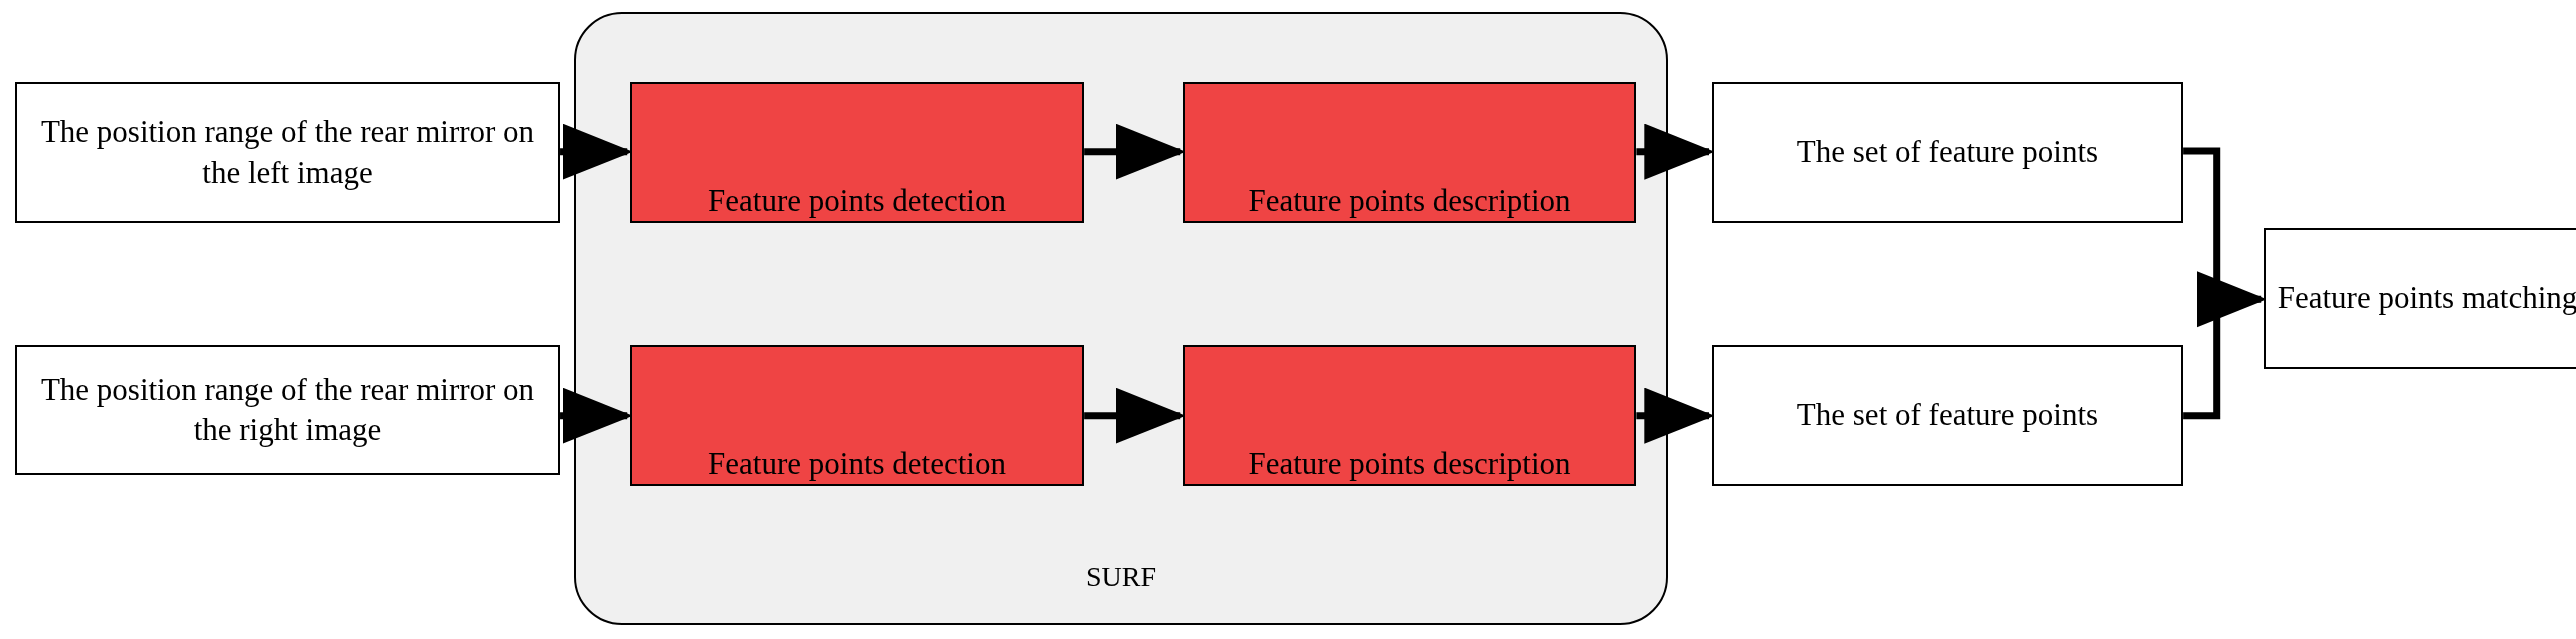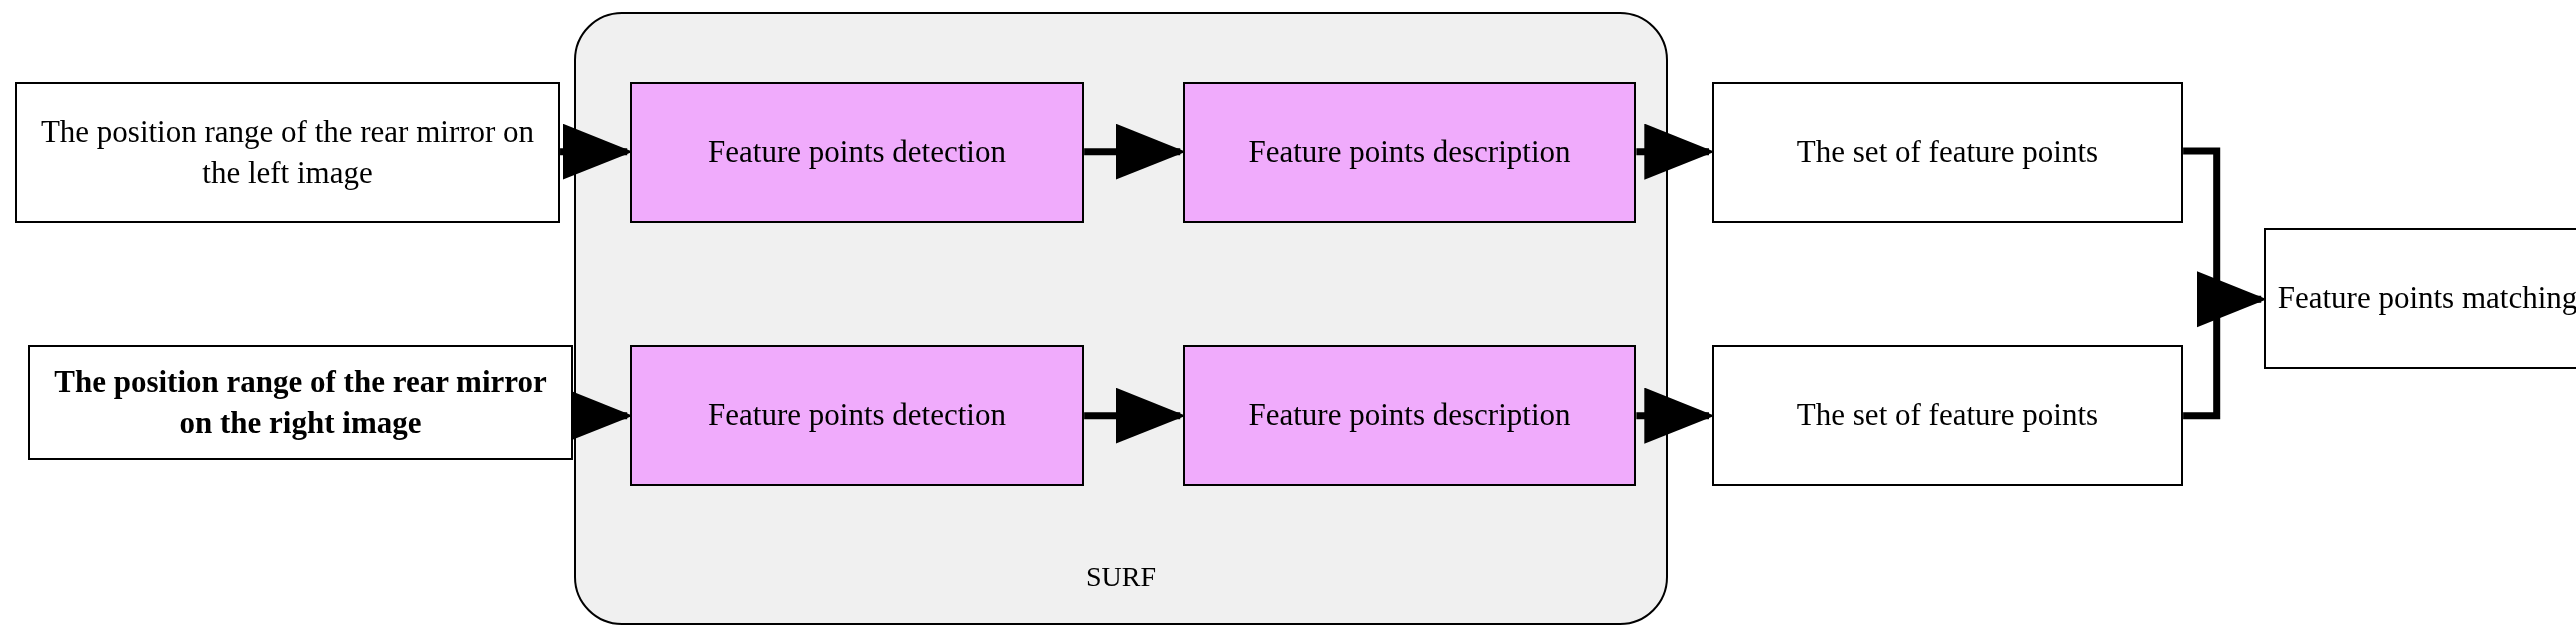--- a/index.html
+++ b/index.html
@@ -29,21 +29,21 @@
     display: flex;
     align-items: center;
     justify-content: center;
     text-align: center;
     line-height: 1.30;
     color: #000000;
     font-size: 31px;
     padding: 0 7.8px;
   }
   .node.white { background: #ffffff; }
-  .node.gray  { background: #f0abfc; }
+  .node.gray  { background: #ef4444; align-items: flex-end; }
   .node-label {
     display: block;
     width: 100%;
   }
   .surf-title {
     position: absolute;
     font-size: 28px;
     color: #000000;
     text-align: center;
     white-space: nowrap;
@@ -81,21 +81,21 @@
 
     <path d="M2795,193 L2838,193 L2838,383" fill="none" stroke="#000000" stroke-width="9"></path>
     <path d="M2795,532 L2838,532 L2838,383" fill="none" stroke="#000000" stroke-width="9"></path>
     <line x1="2838" y1="383" x2="2895" y2="383" stroke="#000000" stroke-width="9" marker-end="url(#ah)"></line>
   </svg>
 
   <div class="node white" style="left:15px; top:82px; width:545px; height:141px;">
     <span class="node-label">The position range of the rear mirror on the left image</span>
   </div>
 
-  <div class="node white" style="left:28px; top:345px; width:545px; height:115px;font-weight:bold;">
+  <div class="node white" style="left:15px; top:345px; width:545px; height:130px;">
     <span class="node-label">The position range of the rear mirror on the right image</span>
   </div>
 
   <div class="node gray" style="left:630px; top:82px; width:454px; height:141px;">
     <span class="node-label">Feature points detection</span>
   </div>
 
   <div class="node gray" style="left:630px; top:345px; width:454px; height:141px;">
     <span class="node-label">Feature points detection</span>
   </div>

